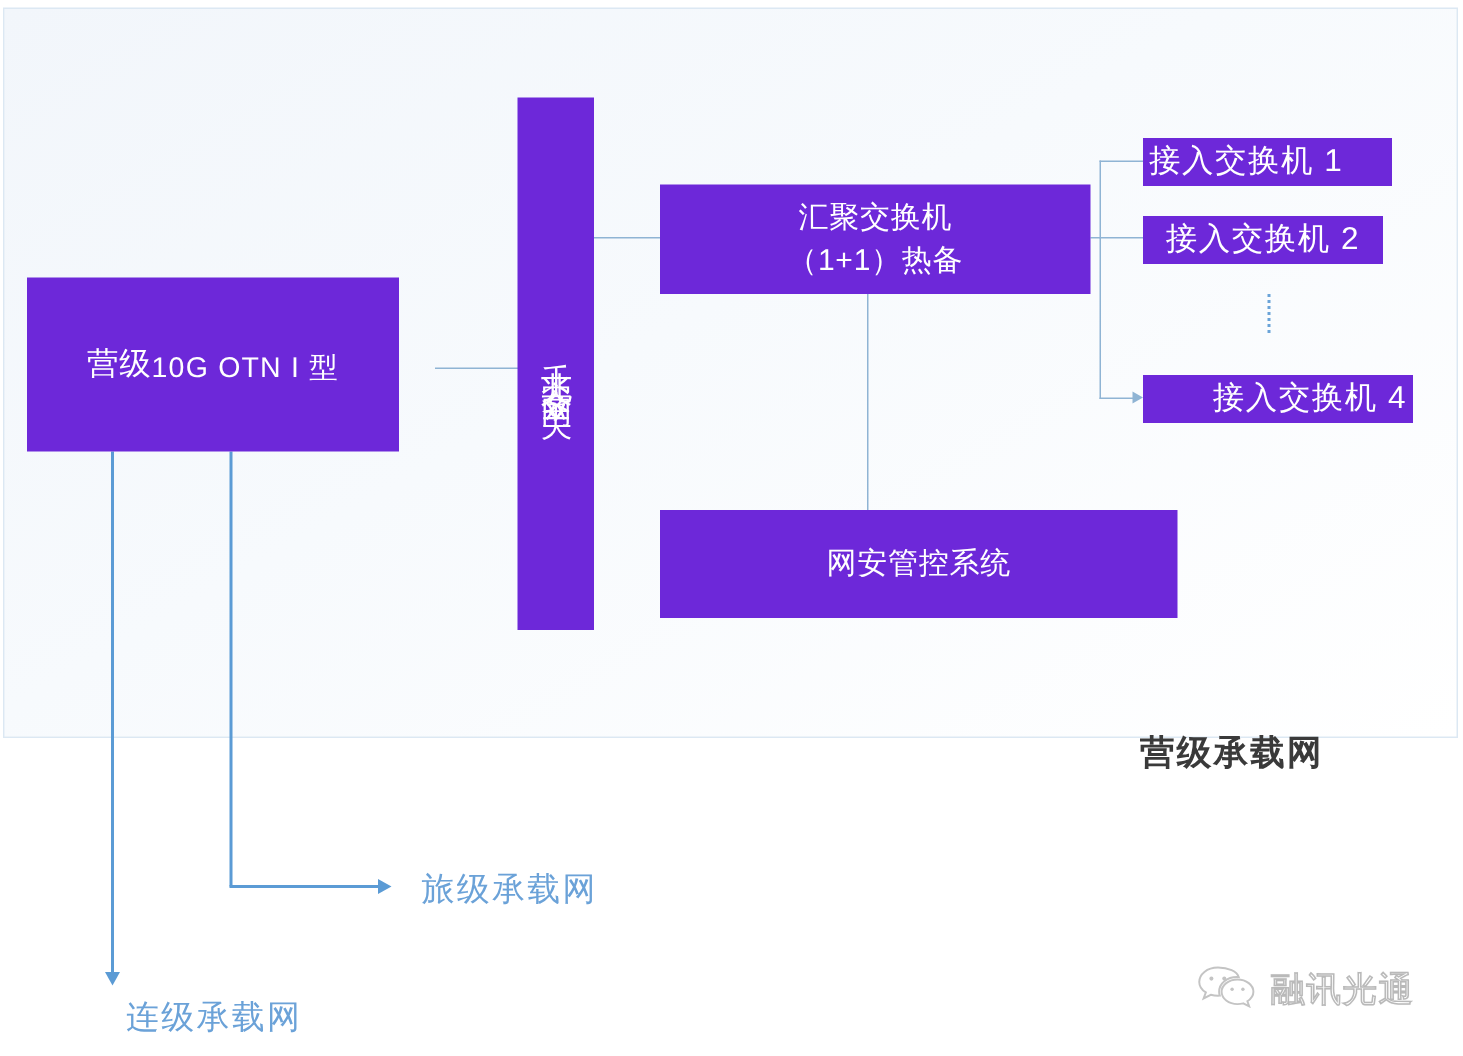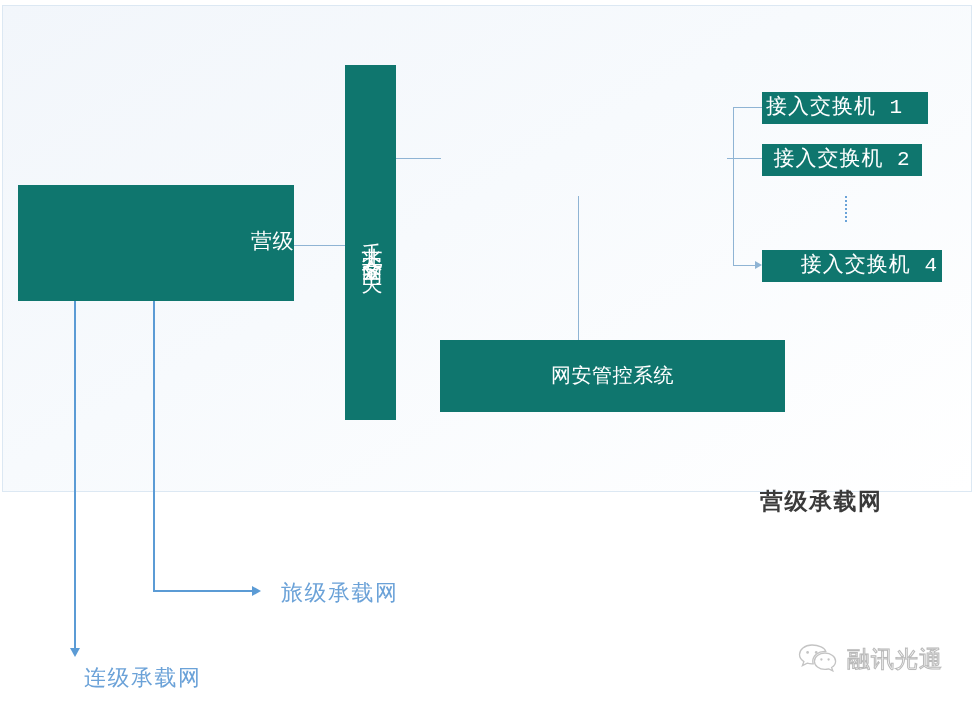--- a/index.html
+++ b/index.html
@@ -26,40 +26,37 @@
     top: 5px;
     width: 970px;
     height: 487px;
     background: linear-gradient(150deg, #f2f6fb 0%, #f7fafd 45%, #ffffff 100%);
     border: 1px solid #dce8f3;
     box-sizing: border-box;
   }
   
   .node {
     position: absolute;
-    background: #0f766e;
+    background: #6d28d9;
     color: #ffffff;
     display: flex;
     align-items: center;
     justify-content: center;
     text-align: center;
     box-sizing: border-box;
     line-height: 1.35;
     letter-spacing: 0.5px;
     z-index: 4;
-    font-family: Liberation Mono, monospace;
   }
   .node-otn {
     left: 18px;
     top: 185px;
-    width: 276px;
+    width: 248px;
     height: 116px;
-    flex-direction: column;
     font-size: 21px;
-    align-items: flex-end;
   }
   .node-otn .l2 { font-size: 19px; margin-top: 6px; letter-spacing: 0.8px; }
   .node-gateway {
     left: 345px;
     top: 65px;
     width: 51px;
     height: 355px;
     font-size: 21px;
     writing-mode: vertical-rl;
     text-orientation: upright;
@@ -210,26 +207,31 @@
 
   <div class="vline-strong" style="left:74px; top:301px; height:350px;"></div>
   <div class="arrow-down" style="left:70px; top:648px;"></div>
 
   <div class="vline-strong" style="left:153px; top:301px; height:290px;"></div>
   <div class="hline-strong" style="left:153px; top:590px; width:100px;"></div>
   <div class="arrow-right" style="left:252px; top:586px;"></div>
 
   <div class="node node-otn">
     <span class="l1">营级</span>
+    <span class="l2">10G OTN I 型</span>
   </div>
 
   <div class="node node-gateway">
     <span>千兆安全网关</span>
   </div>
 
+  <div class="node node-agg">
+    <span class="l1">汇聚交换机</span>
+    <span class="l2">（1+1）热备</span>
+  </div>
 
   <div class="node node-nsm">
     <span>网安管控系统</span>
   </div>
 
   <div class="node node-acc" id="acc1">
     <span>接入交换机 1</span>
   </div>
   <div class="node node-acc" id="acc2">
     <span>接入交换机 2</span>

